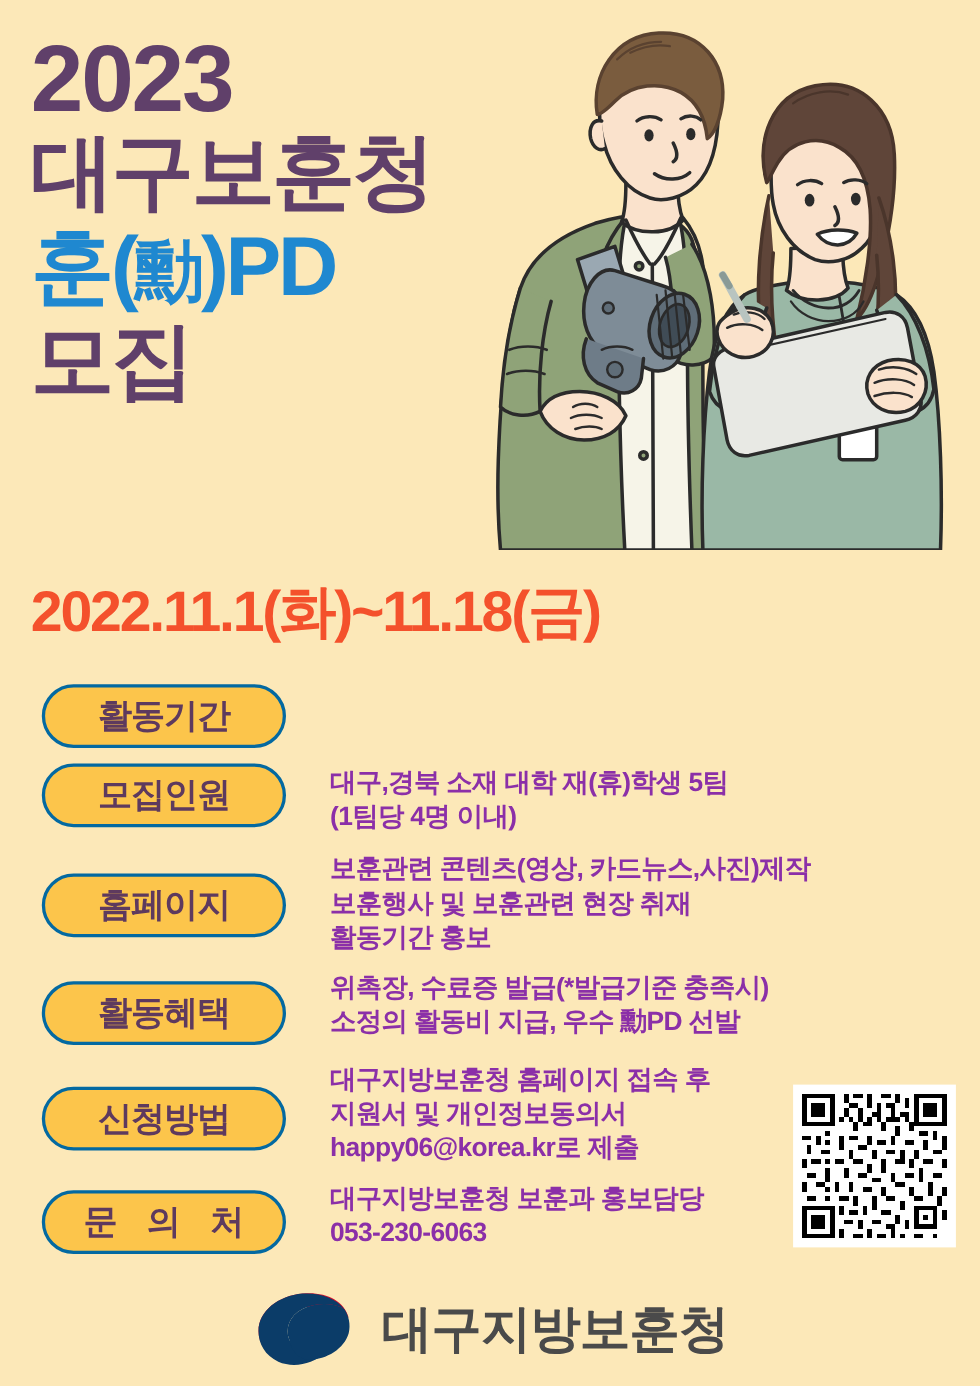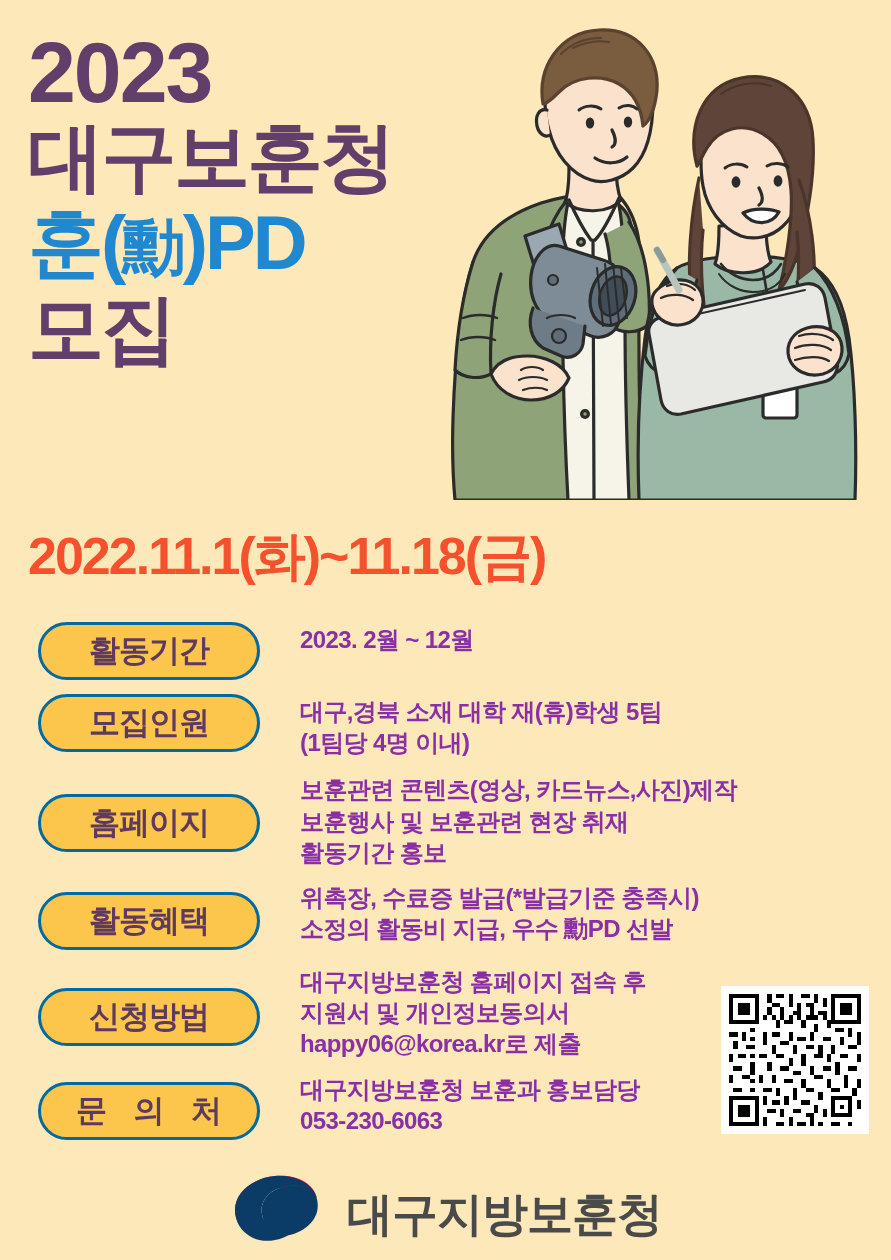--- a/index.html
+++ b/index.html
@@ -138,21 +138,21 @@
   }
   .qr-wrap svg { display: block; width: 100%; height: 100%; }
 
   
   .footer {
     position: absolute;
     left: 0;
     right: 0;
     bottom: 14px;
     display: flex;
-    align-items: flex-end;
+    align-items: center;
     justify-content: center;
     gap: 26px;
     z-index: 4;
   }
   .footer-logo { width: 92px; height: 74px; display: block; }
   .footer-name {
     font-size: 46px;
     font-weight: 700;
     color: #4a4a4a;
     letter-spacing: -1px;
@@ -296,23 +296,20 @@
     <div class="hl-line blue"><span>훈(</span><span class="hl-han">勳</span><span>)PD</span></div>
     <div class="hl-line">모집</div>
   </div>
 
   <div class="date-line">2022.11.1(화)~11.18(금)</div>
 
   <div class="info-block">
 
     <div class="info-row row-duration">
       <div class="pill">활동기간</div>
-      <div class="row-body">
-        <div>2023. 2월 ~ 12월</div>
-      </div>
     </div>
 
     <div class="info-row row-headcount">
       <div class="pill">모집인원</div>
       <div class="row-body">
         <div>대구,경북 소재 대학 재(휴)학생 5팀</div>
         <div>(1팀당 4명 이내)</div>
       </div>
     </div>
 

